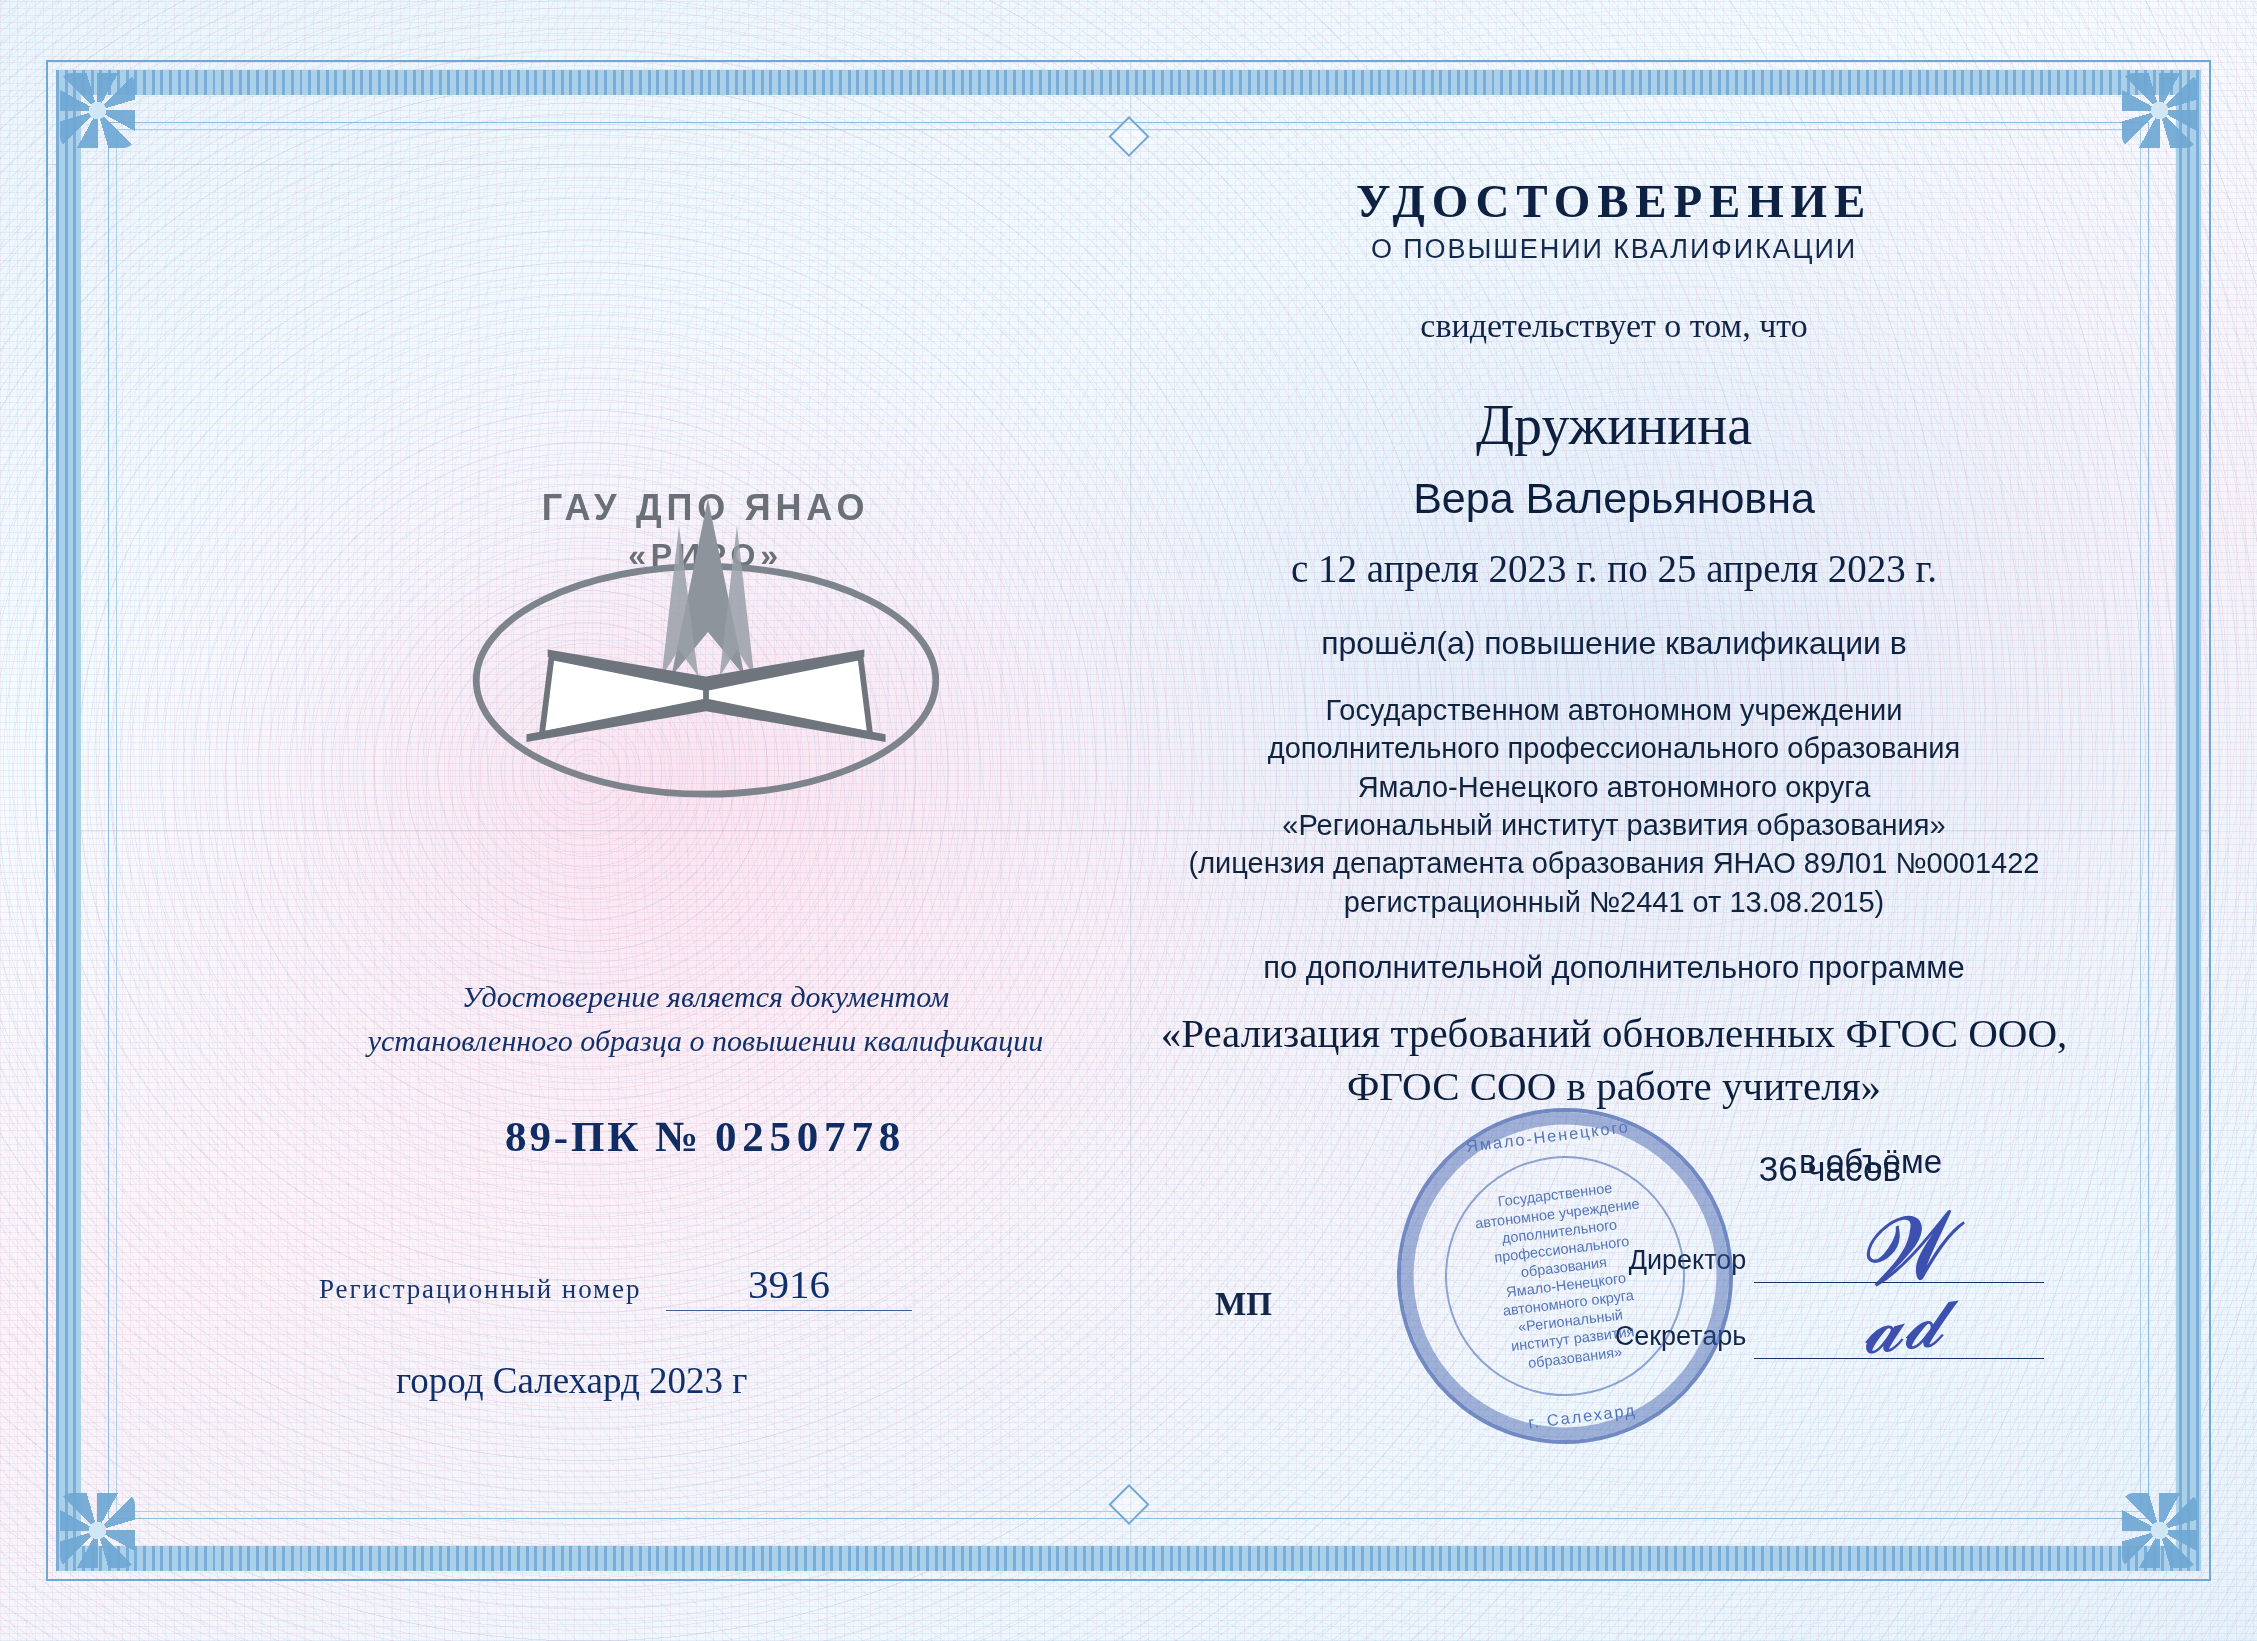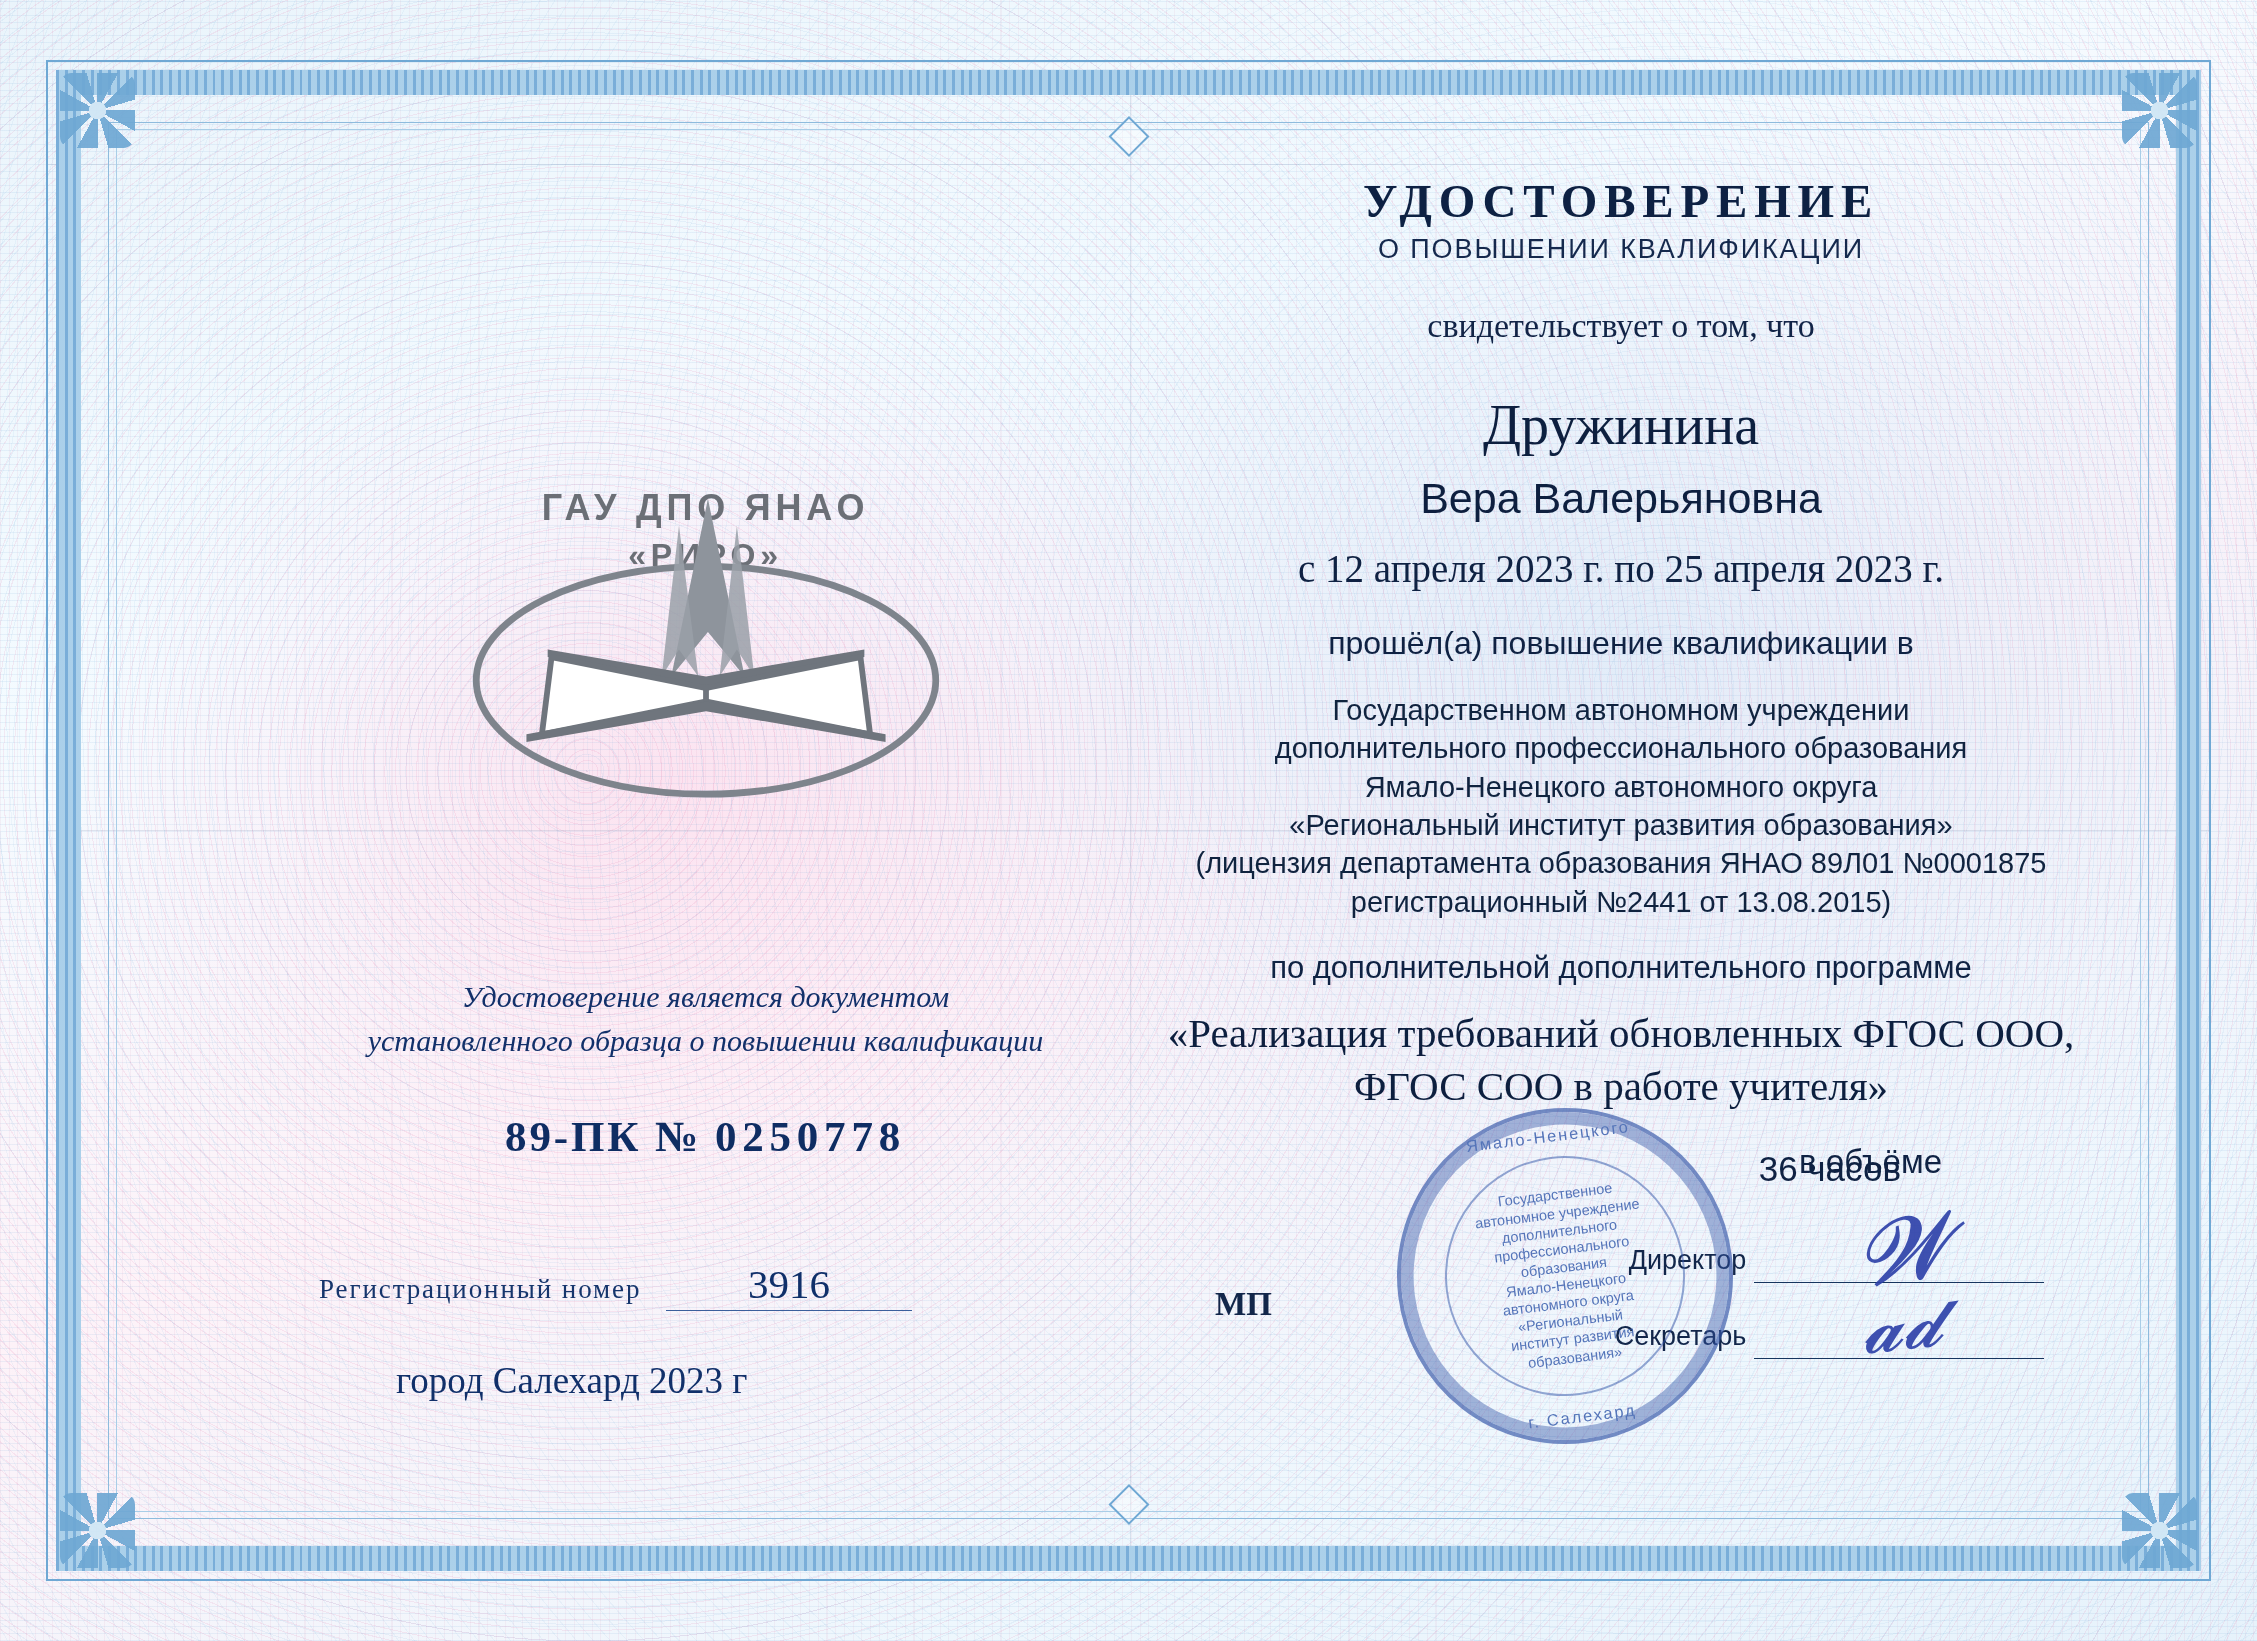--- a/index.html
+++ b/index.html
@@ -209,21 +209,21 @@
     left: 270px;
     bottom: 100px;
     font-family: "Liberation Serif", serif;
     font-size: 37px;
     color: #11306a;
   }
 
   
   .right-col {
     position: absolute;
-    right: 37px;
+    right: 44px;
     top: 35px;
     width: 946px;
     text-align: center;
     color: #10203f;
   }
   .title-main {
     font-family: "Liberation Serif", serif;
     font-size: 47px;
     font-weight: 700;
     letter-spacing: 6.8px;
@@ -477,21 +477,21 @@
 
       <div class="period">с 12 апреля 2023 г. по 25 апреля 2023 г.</div>
 
       <div class="completed">прошёл(а) повышение квалификации в</div>
 
       <div class="org">
         <div>Государственном автономном учреждении</div>
         <div>дополнительного профессионального образования</div>
         <div>Ямало-Ненецкого автономного округа</div>
         <div>«Региональный институт развития образования»</div>
-        <div>(лицензия департамента образования ЯНАО 89Л01 №0001875</div>
+        <div>(лицензия департамента образования ЯНАО 89Л01 №0001422</div>
         <div>регистрационный №2441 от 13.08.2015)</div>
       </div>
 
       <div class="program-intro">по дополнительной дополнительного программе</div>
 
       <div class="program-name">
         <div>«Реализация требований обновленных ФГОС ООО,</div>
         <div>ФГОС СОО в работе учителя»</div>
       </div>
     </div>

